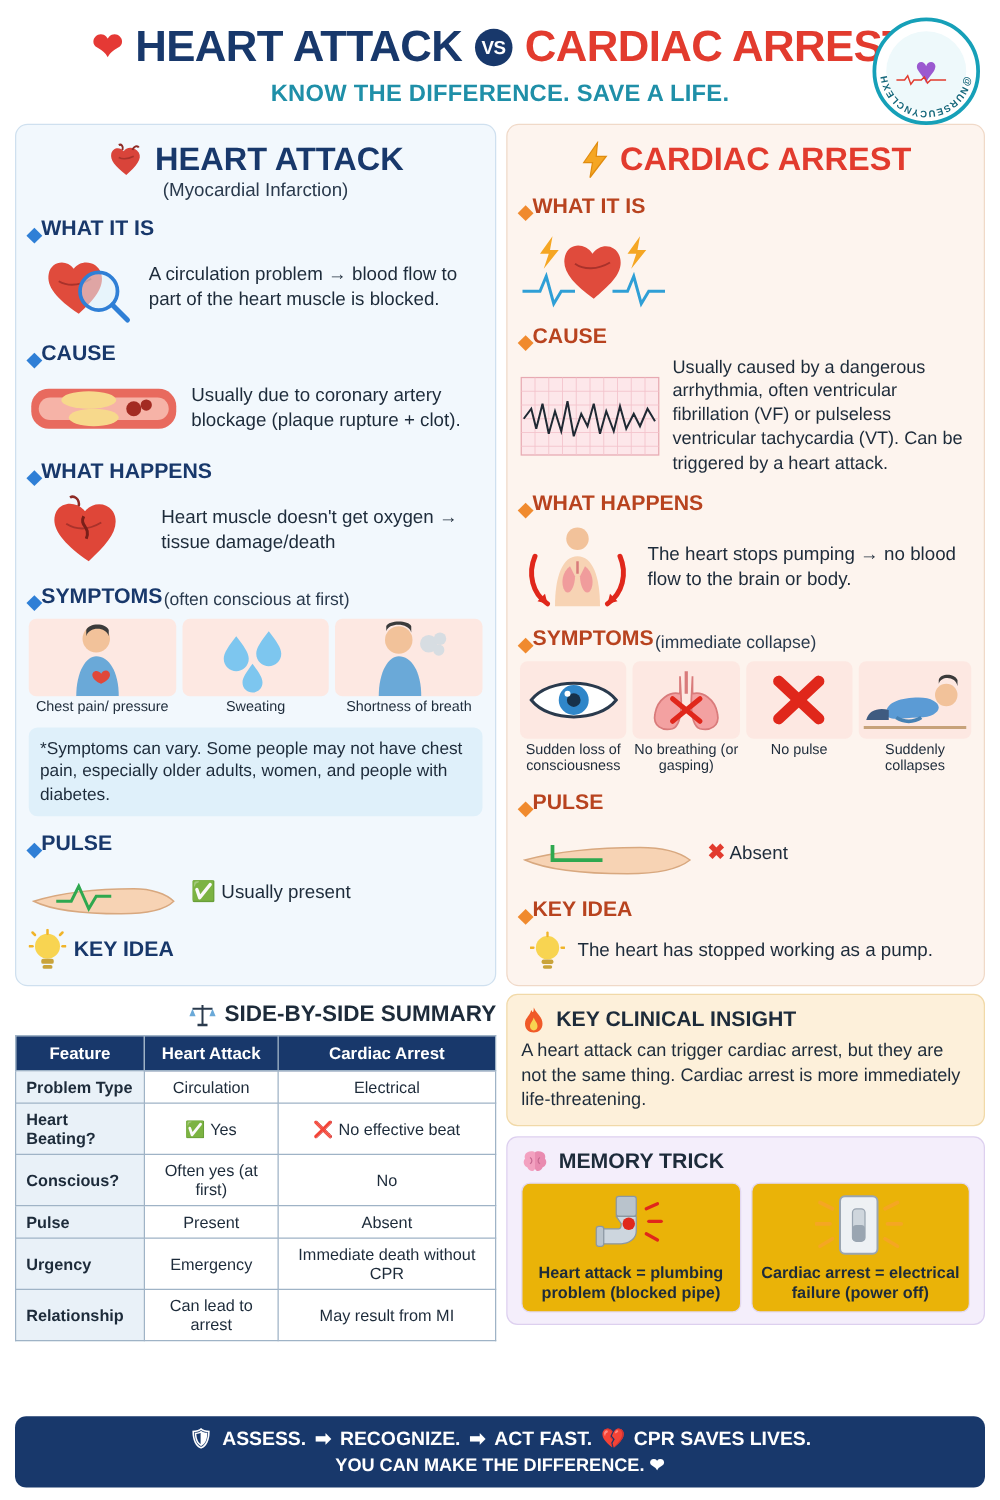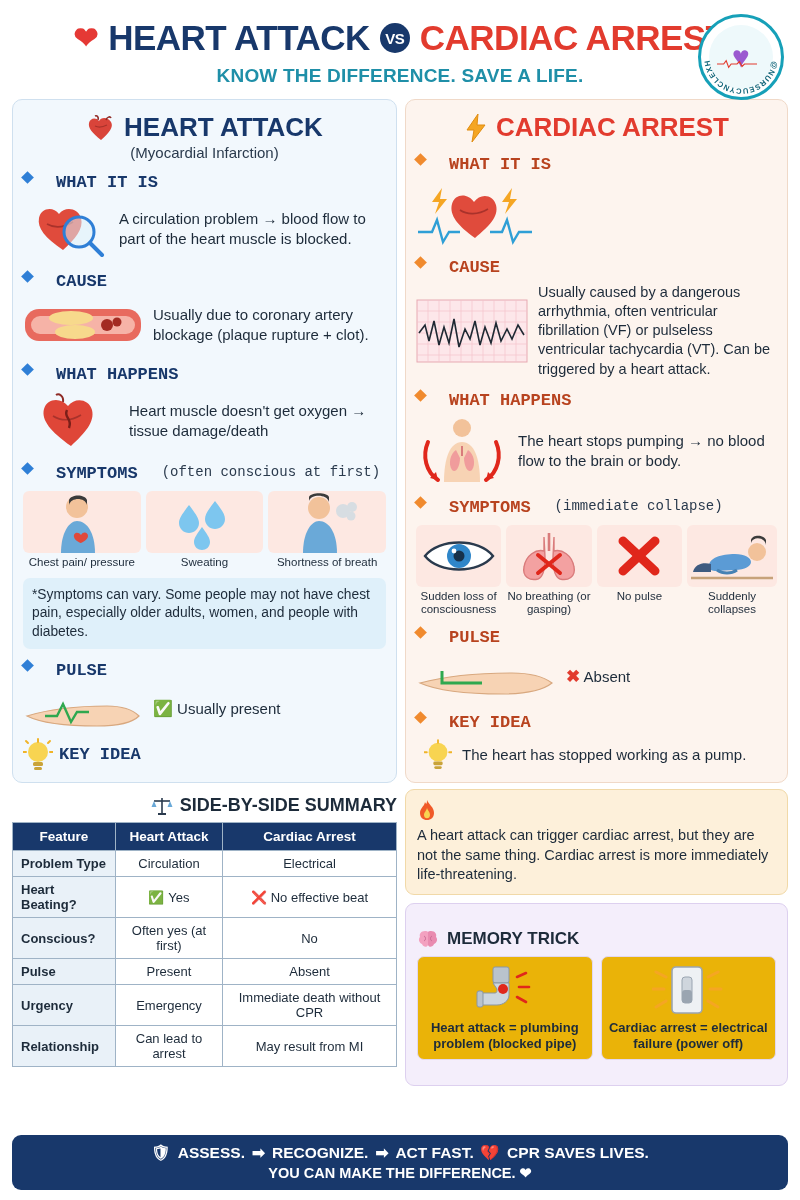--- a/index.html
+++ b/index.html
@@ -67,22 +67,22 @@
 
   .col-head {
     display: flex; align-items: center; justify-content: center; gap: 8px;
     font-size: 26px; font-weight: bold;
   }
   .col-head.left { color: #18386b; }
   .col-head.right { color: #e23b2e; }
   .col-sub { text-align: center; font-size: 15px; color: #2a3a4d; margin-top: 1px; }
 
   .sec-head {
-    display: flex; align-items: flex-start; gap: 24px;
-    font-size: 17px; font-weight: bold; margin-top: 12px; font-family: Liberation Mono, monospace;
+    display: flex; align-items: flex-end; gap: 1px;
+    font-size: 17px; font-weight: bold; margin-top: 12px;
   }
   .sec-head.left { color: #18386b; }
   .sec-head.right { color: #b8431f; }
   .diamond { width: 9px; height: 9px; transform: rotate(45deg); display:inline-block; }
   .diamond.blue { background: #2f7fd6; }
   .diamond.orange { background: #f08a2e; }
   .sec-note { font-weight: normal; font-size: 14px; color: #2a3a4d; }
 
   .row { display: flex; gap: 10px; align-items: center; margin-top: 6px; }
   .body-text { font-size: 15px; color: #1d2b3a; line-height: 1.32; }
@@ -131,21 +131,21 @@
     padding: 9px 11px;
   }
   .insight-head {
     display: flex; align-items: center; gap: 8px;
     font-size: 17px; font-weight: bold; color: #1d2b3a;
   }
   .insight-body { font-size: 14.5px; color: #1d2b3a; line-height: 1.35; margin-top: 5px; }
 
   .memory {
     margin-top: 8px; background: #f4eefb; border: 1px solid #ddd0ef;
-    border-radius: 9px; padding: 25px 11px;
+    border-radius: 9px; padding: 9px 11px;
   }
   .memory-head {
     display: flex; align-items: center; gap: 8px;
     font-size: 17px; font-weight: bold; color: #1d2b3a;
   }
   .memory-grid { display: flex; gap: 8px; margin-top: 7px; }
   .mem-card {
     flex: 1; background: #eab308; border: 1px solid #e2d8f0; border-radius: 7px;
     padding: 7px 5px; text-align: center;
   }
@@ -570,20 +570,21 @@
       </table>
     </div>
 
     <div class="lower-right">
       <div class="insight">
         <div class="insight-head">
           <svg width="20" height="22" viewBox="0 0 20 22">
             <path d="M10 1 C12 6 17 8 17 14 C17 18.4 13.9 21 10 21 C6.1 21 3 18.4 3 14 C3 9 7 8 8 3 C9 5 10 6 10 1 Z" fill="#f05a28"></path>
             <path d="M10 9 C11 12 13 13 13 16 C13 18 11.7 19.3 10 19.3 C8.3 19.3 7 18 7 16 C7 13.5 9 12.5 10 9 Z" fill="#f8d451"></path>
           </svg>
+          <span>KEY CLINICAL INSIGHT</span>
         </div>
         <div class="insight-body">A heart attack can trigger cardiac arrest, but they are not the same thing. Cardiac arrest is more immediately life-threatening.</div>
       </div>
 
       <div class="memory">
         <div class="memory-head">
           <svg width="22" height="20" viewBox="0 0 22 20">
             <path d="M8 2 C4 2 2 5 3 8 C1 10 2 14 5 15 C6 18 10 19 11 16 L11 3 C10.5 2 9.5 2 8 2 Z" fill="#f3a1c0"></path>
             <path d="M14 2 C18 2 20 5 19 8 C21 10 20 14 17 15 C16 18 12 19 11 16 L11 3 C11.5 2 12.5 2 14 2 Z" fill="#e98bb0"></path>
             <path d="M7 7 C9 8 9 11 7 12" stroke="#c86a92" stroke-width="1" fill="none"></path>

